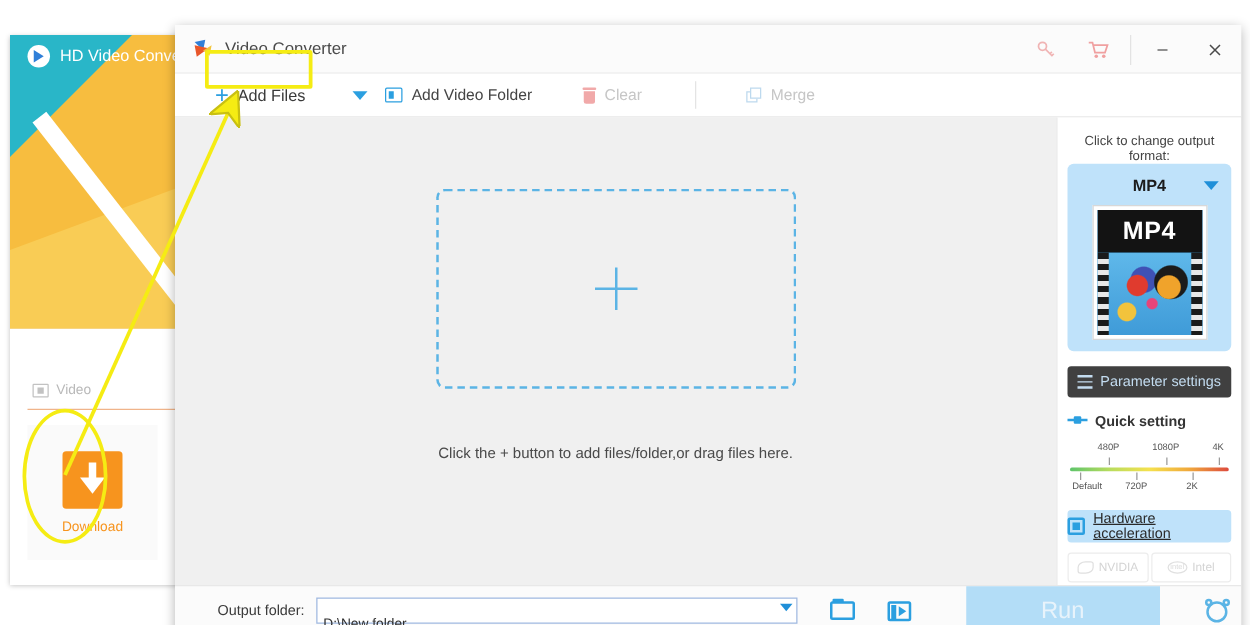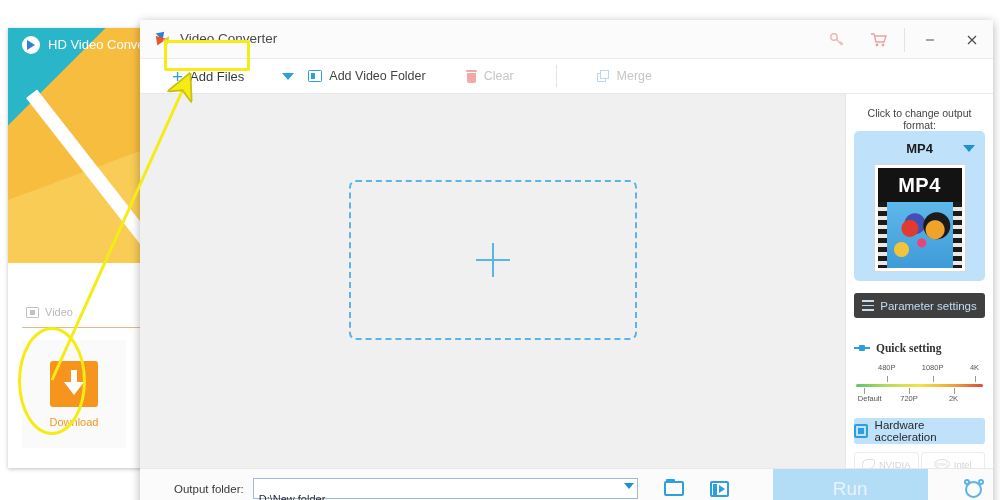--- a/index.html
+++ b/index.html
@@ -201,37 +201,37 @@
       repeating-linear-gradient(#1b1b1b 0 5px, #e8e8e8 5px 9px);}
   .thumb-strip.l{left:0;} .thumb-strip.r{right:0;}
   .param-btn {
     margin-top:12px; height:25px; background:#404040; border-radius:3px;
     display:flex; align-items:center; justify-content:center; gap:6px;
     font-size:11.5px; color:#c3dcf0;
   }
   .param-ic{width:12px;height:11px;position:relative;}
   .param-ic i{position:absolute;left:0;height:1.6px;width:12px;background:#c3dcf0;display:block;}
   .param-ic i:nth-child(1){top:0;} .param-ic i:nth-child(2){top:4.5px;} .param-ic i:nth-child(3){top:9px;}
-  .qs-head { margin-top:24px; display:flex; align-items:center; gap:6px;font-family:Liberation Serif, serif; }
+  .qs-head { margin-top:14px; display:flex; align-items:flex-start; gap:6px; }
   .qs-slider-ic{width:16px;height:8px;position:relative;}
   .qs-slider-ic::before{content:"";position:absolute;left:0;top:3px;width:16px;height:1.6px;background:#2b9fe0;}
   .qs-slider-ic::after{content:"";position:absolute;left:5px;top:0.5px;width:6px;height:6px;background:#2b9fe0;border-radius:1px;}
   .qs-title{font-size:11.5px;color:#333;font-weight:bold;}
   .qs-wrap { margin-top:9px; position:relative; height:42px;}
   .qs-top-lbls, .qs-bot-lbls{position:absolute;left:0;right:0;height:11px;font-size:7.5px;color:#555;}
   .qs-top-lbls{top:0;} .qs-bot-lbls{bottom:0;}
   .qs-top-lbls span, .qs-bot-lbls span{position:absolute;transform:translateX(-50%);white-space:nowrap;}
   .qs-bar{position:absolute;left:2px;right:2px;top:21px;height:3px;border-radius:2px;
     background:linear-gradient(to right,#5ec46a,#b8dc5e,#f5e14e,#f0a83c,#dd4b3e);}
   .qs-tick{position:absolute;width:1px;background:#9a9a9a;}
   .qs-tick.up{top:13px;height:6px;} .qs-tick.dn{top:25px;height:6px;}
   .hw-btn {
     margin-top:13px; height:26px; background:#bfe2fa; border-radius:3px;
     display:flex; align-items:center; justify-content:center; gap:7px;
-    font-size:11.5px; color:#2a2a2a;
+    font-size:11.5px; color:#2a2a2a;text-decoration:underline;
   }
   .hw-ic{width:14px;height:14px;border:2px solid #2b9fe0;border-radius:2px;display:flex;align-items:center;justify-content:center;}
   .hw-ic::after{content:"";width:6px;height:6px;background:#2b9fe0;}
   .gpu-row { margin-top:8px; display:flex; gap:2px;}
   .gpu-btn {
     flex:1; height:24px; border:1px solid #ececec; border-radius:3px;
     display:flex; align-items:center; justify-content:center; gap:4px;
     font-size:9.5px; color:#d4d4d4; background:#fff;
   }
   .nv-ic{width:13px;height:10px;border:1.3px solid #e0e0e0;border-radius:50% 20% 50% 20%;}
@@ -375,20 +375,21 @@
         <span>Merge</span>
       </div>
     </div>
 
     <div class="body-area">
 
       <div class="dropzone-wrap">
         <div class="dropzone">
           <div class="dz-plus"></div>
         </div>
+        <div class="dz-hint">Click the + button to add files/folder,or drag files here.</div>
       </div>
 
       <div class="rpanel">
         <div class="rp-label">Click to change output format:</div>
 
         <div class="fmt-card">
           <div class="fmt-top">
             <span class="fmt-name">MP4</span>
             <span class="fmt-caret"></span>
           </div>

